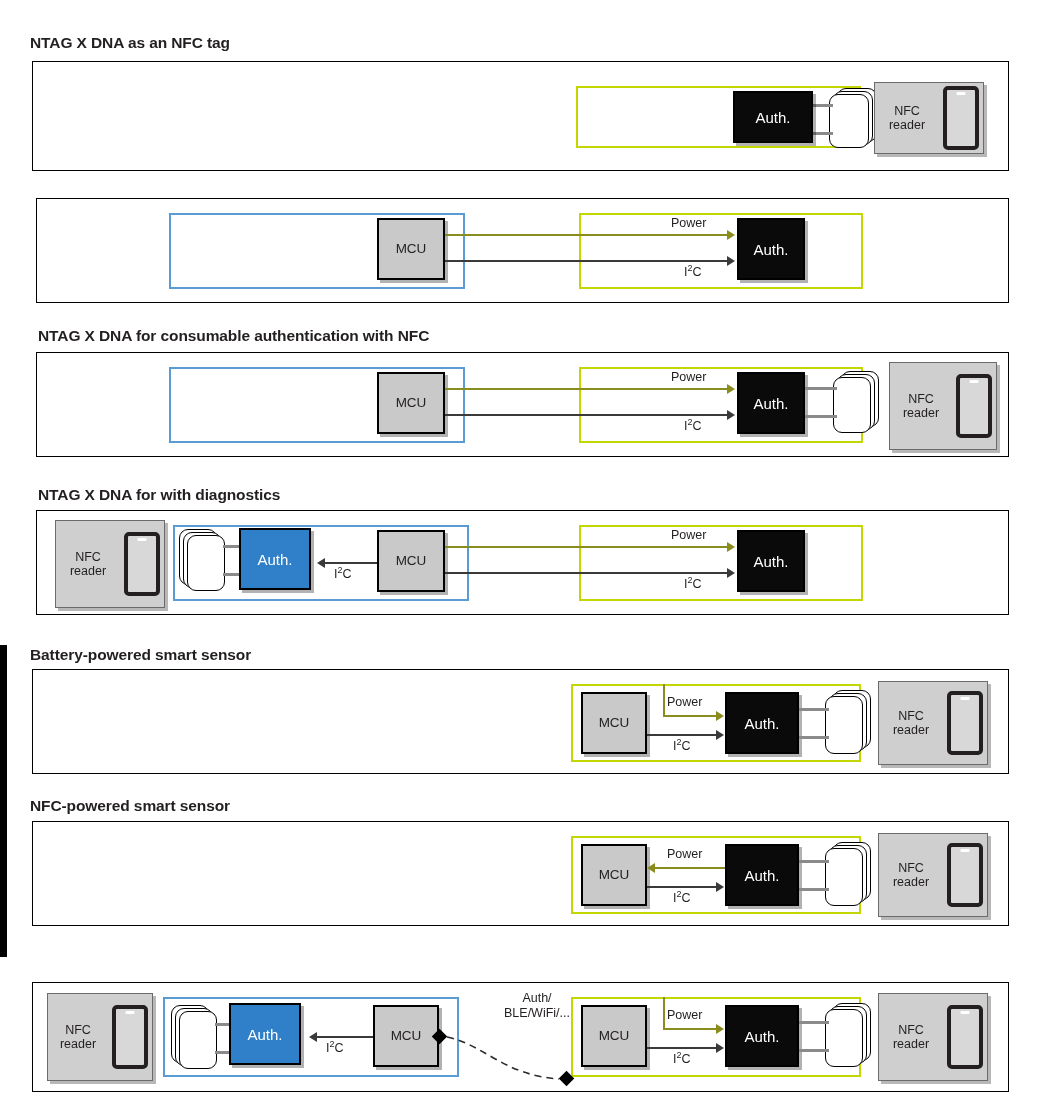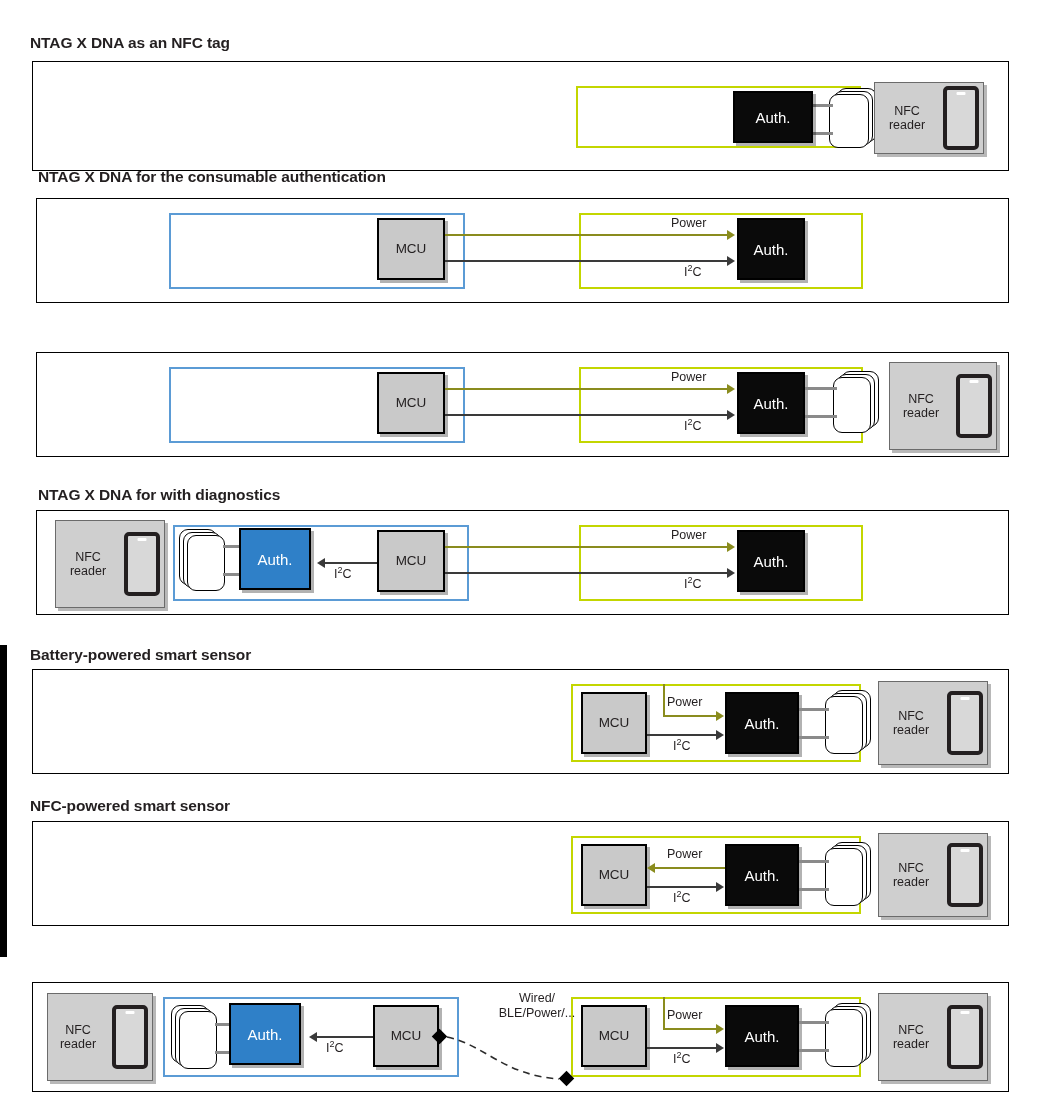--- a/index.html
+++ b/index.html
@@ -145,21 +145,20 @@
         <div class="phone"></div>
         <div class="reader-label">
           <div>NFC</div>
           <div>reader</div>
         </div>
       </div>
     </div>
   </div>
 
   <div class="section" style="left:0;top:158px;width:1051px;height:160px;">
-    <div class="section-title" style="position:absolute;left:38px;top:10px;">NTAG X DNA for the consumable authentication</div>
     <div class="panel" style="left:36px;top:40px;width:973px;height:105px;">
 
       <div class="abs grp-blue" style="left:132px;top:14px;width:296px;height:76px;"></div>
       <div class="abs grp-green" style="left:542px;top:14px;width:284px;height:76px;"></div>
 
       <div class="blk blk-mcu" style="left:340px;top:19px;width:68px;height:62px;">MCU</div>
       <div class="blk blk-auth-black" style="left:700px;top:19px;width:68px;height:62px;">Auth.</div>
 
       <div class="ln ln-h c-power" style="left:408px;top:35px;width:283px;"></div>
       <div class="arrow-r ah-power-r" style="left:690px;top:31px;"></div>
@@ -167,20 +166,21 @@
 
       <div class="ln ln-h c-i2c" style="left:408px;top:61px;width:283px;"></div>
       <div class="arrow-r ah-i2c-r" style="left:690px;top:57px;"></div>
       <div class="lbl" style="left:647px;top:66px;">
         <span>I</span><sup>2</sup><span>C</span>
       </div>
     </div>
   </div>
 
   <div class="section" style="left:0;top:318px;width:1051px;height:158px;">
+    <div class="section-title" style="position:absolute;left:38px;top:9px;">NTAG X DNA for consumable authentication with NFC</div>
     <div class="panel" style="left:36px;top:34px;width:973px;height:105px;">
 
       <div class="abs grp-blue" style="left:132px;top:14px;width:296px;height:76px;"></div>
       <div class="abs grp-green" style="left:542px;top:14px;width:284px;height:76px;"></div>
 
       <div class="blk blk-mcu" style="left:340px;top:19px;width:68px;height:62px;">MCU</div>
       <div class="blk blk-auth-black" style="left:700px;top:19px;width:68px;height:62px;">Auth.</div>
 
       <div class="antenna" style="left:796px;top:18px;width:48px;height:62px;">
         <div class="coil" style="left:8px;top:0px;width:36px;height:54px;"></div>
@@ -355,22 +355,22 @@
       <div class="blk blk-auth-blue" style="left:196px;top:20px;width:72px;height:62px;">Auth.</div>
       <div class="blk blk-mcu" style="left:340px;top:22px;width:66px;height:62px;">MCU</div>
 
       <div class="ln ln-h c-i2c" style="left:284px;top:53px;width:56px;"></div>
       <div class="arrow-l ah-i2c-l" style="left:276px;top:49px;"></div>
       <div class="lbl" style="left:293px;top:58px;">
         <span>I</span><sup>2</sup><span>C</span>
       </div>
 
       <div class="wired-label" style="left:434px;top:8px;width:140px;">
-        <div>Wired/</div>
-        <div>BLE/Power/...</div>
+        <div>Auth/</div>
+        <div>BLE/WiFi/...</div>
       </div>
       <svg class="dashlink" width="120" height="60" style="left:412px;top:48px;">
         <path d="M2,6 C40,14 58,44 114,48" fill="none" stroke="#2b2b2b" stroke-width="1.6" stroke-dasharray="7,5"></path>
       </svg>
       <div class="diamond" style="left:401px;top:48px;"></div>
       <div class="diamond" style="left:528px;top:90px;"></div>
 
       <div class="blk blk-mcu" style="left:548px;top:22px;width:66px;height:62px;">MCU</div>
       <div class="blk blk-auth-black" style="left:692px;top:22px;width:74px;height:62px;">Auth.</div>
 

